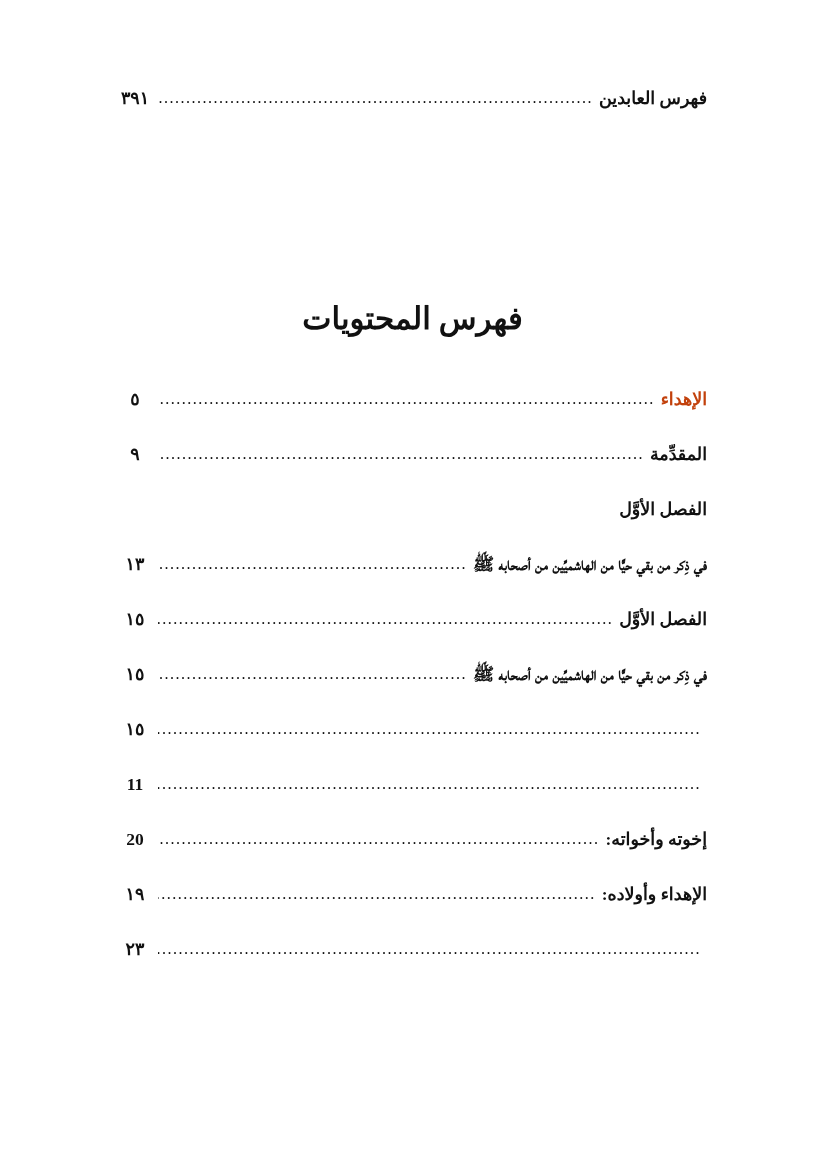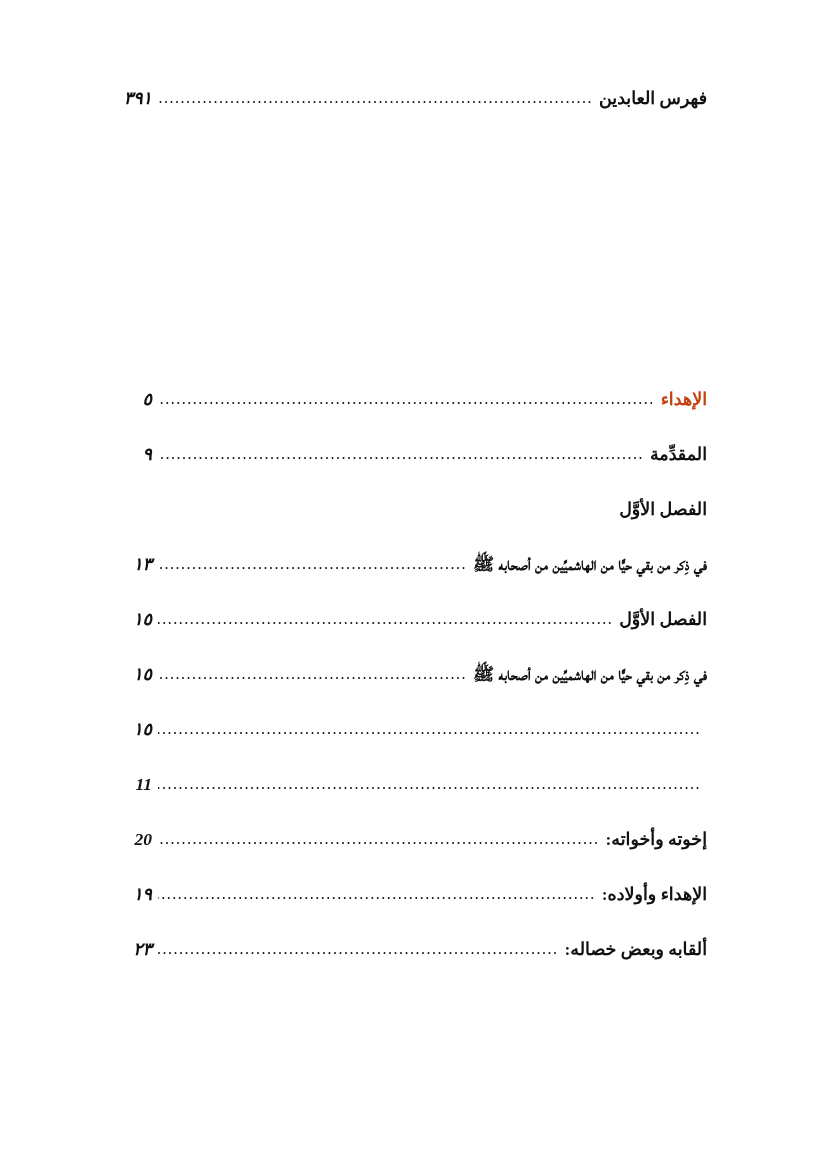--- a/index.html
+++ b/index.html
@@ -53,22 +53,21 @@
     color: #111;
     font-size: 16px;
     letter-spacing: 1.5px;
     transform: translateY(-1px);
   }
   .toc-page {
     flex: 0 0 auto;
     white-space: nowrap;
     font-weight: 600;
     min-width: 34px;
-    text-align: right;
-    font-style: italic;
+    text-align: center;
   }
 
   
   .toc-heading {
     position: absolute;
     top: 300px;
     left: 0;
     right: 0;
     text-align: center;
     font-size: 31px;
@@ -102,20 +101,21 @@
 <div class="page">
 
   <div class="top-line">
     <div class="toc-row">
       <span class="toc-title">فهرس العابدين</span>
       <span class="toc-dots">.........................................................................................................................</span>
       <span class="toc-page">٣٩١</span>
     </div>
   </div>
 
+  <div class="toc-heading">فهرس المحتويات</div>
 
   <div class="entries">
 
     <div class="entry">
       <div class="toc-row">
         <span class="toc-title faded">الإهداء</span>
         <span class="toc-dots">.........................................................................................................................</span>
         <span class="toc-page">٥</span>
       </div>
     </div>
@@ -184,20 +184,19 @@
     <div class="entry">
       <div class="toc-row">
         <span class="toc-title">الإهداء وأولاده:</span>
         <span class="toc-dots">.........................................................................................................................</span>
         <span class="toc-page">١٩</span>
       </div>
     </div>
 
     <div class="entry">
       <div class="toc-row">
-        <span class="toc-title">ألقابه وبعض خصاله:</span>
         <span class="toc-dots">.........................................................................................................................</span>
         <span class="toc-page">٢٣</span>
       </div>
     </div>
 
   </div>
 </div>
 
 </body></html>

